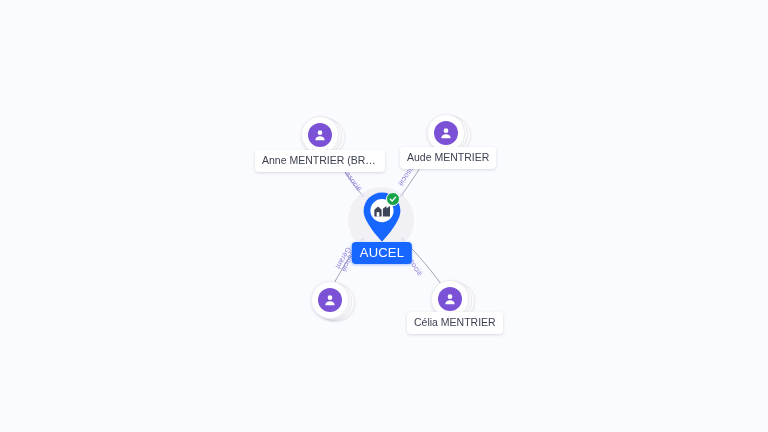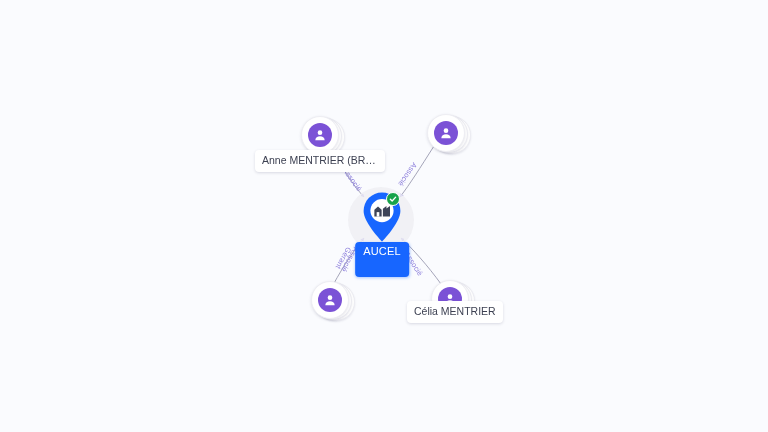--- a/index.html
+++ b/index.html
@@ -141,24 +141,24 @@
     align-items: center;
     justify-content: center;
   }
   .company-pill {
     position: absolute;
     left: 50%;
     transform: translateX(-50%);
     top: 51px;
     background: #1766ff;
     color: #ffffff;
-    font-size: 11px;
+    font-size: 13px;
     font-weight: 500;
     letter-spacing: 0.2px;
-    padding: 3px 8px 20px 8px;
+    padding: 3px 8px 4px 8px;
     border-radius: 4px;
     white-space: nowrap;
     box-shadow: 0 1px 3px rgba(23,102,255,0.35);
     z-index: 8;
   }
 
   
   .edge-label {
     position: absolute;
     color: #8b7ddb;
@@ -220,20 +220,21 @@
     <div class="stack-card s2"></div>
     <div class="avatar-disc">
       <div class="avatar-inner">
         <svg width="14" height="14" viewBox="0 0 24 24" fill="#ffffff">
           <circle cx="12" cy="8" r="4"></circle>
           <path d="M4 21c0-4.4 3.6-7 8-7s8 2.6 8 7z"></path>
         </svg>
       </div>
     </div>
   </div>
+  <div class="node-label" style="left:400px; top:147px;">Aude MENTRIER</div>
 
   <div class="person-node" style="left:311px; top:281px;">
     <div class="stack-card s3"></div>
     <div class="stack-card s2"></div>
     <div class="avatar-disc">
       <div class="avatar-inner">
         <svg width="14" height="14" viewBox="0 0 24 24" fill="#ffffff">
           <circle cx="12" cy="8" r="4"></circle>
           <path d="M4 21c0-4.4 3.6-7 8-7s8 2.6 8 7z"></path>
         </svg>
@@ -246,21 +247,21 @@
     <div class="stack-card s2"></div>
     <div class="avatar-disc">
       <div class="avatar-inner">
         <svg width="14" height="14" viewBox="0 0 24 24" fill="#ffffff">
           <circle cx="12" cy="8" r="4"></circle>
           <path d="M4 21c0-4.4 3.6-7 8-7s8 2.6 8 7z"></path>
         </svg>
       </div>
     </div>
   </div>
-  <div class="node-label" style="left:407px; top:301px;text-align:center;">Célia MENTRIER</div>
+  <div class="node-label" style="left:407px; top:312px;text-align:center;">Célia MENTRIER</div>
 
   <div id="company-node" style="left:355px; top:191px;">
     <div class="company-halo"></div>
 
     <div class="pin">
       <svg width="40" height="52" viewBox="0 0 40 52">
         <path d="M20 1.5 C9.8 1.5 1.6 9.7 1.6 19.9 C1.6 31.5 20 50.5 20 50.5
                  C20 50.5 38.4 31.5 38.4 19.9 C38.4 9.7 30.2 1.5 20 1.5 Z" fill="#1766ff"></path>
         <circle cx="20" cy="19.6" r="11.6" fill="#ffffff"></circle>
       </svg>

